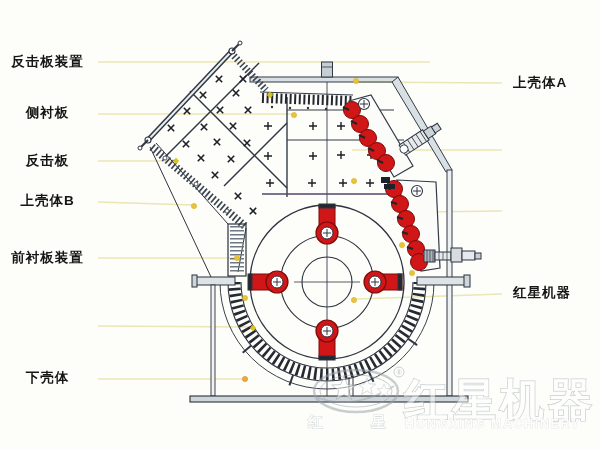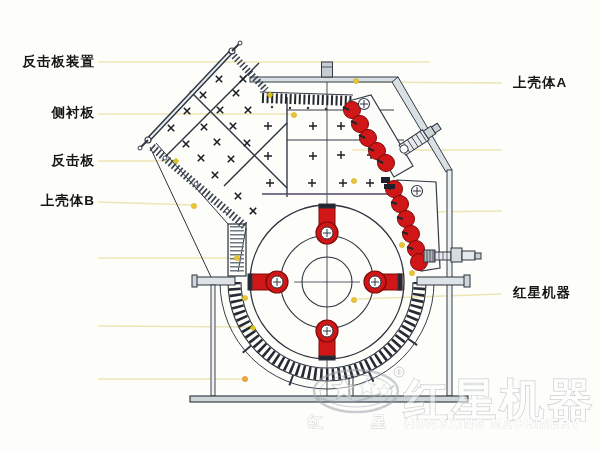--- a/index.html
+++ b/index.html
@@ -1,21 +1,21 @@
 <!DOCTYPE html>
 <html><head>
 <meta charset="utf-8">
 <style>
   html,body{margin:0;padding:0;background:#fdfdfa;}
   #stage{position:relative;width:600px;height:450px;background:#fdfdfa;overflow:hidden;
          font-family:"Liberation Sans","DejaVu Sans",sans-serif;}
   #drawing{position:absolute;left:0;top:0;}
   .lbl{position:absolute;font-size:13.5px;font-weight:700;color:#161616;
        letter-spacing:1px;white-space:nowrap;line-height:16px;}
-  .lbl.left{left:0;width:95px;text-align:right;}
+  .lbl.left{left:0;width:95px;text-align:center;}
   .lbl.right{left:505px;width:95px;text-align:left;margin-left:8px;}
 </style>
 </head>
 <body>
 
 <div id="stage">
 
 <svg id="drawing" width="600" height="450" viewBox="0 0 600 450">
   <defs>
     <path id="xm" d="M-3.2,-3.2L3.2,3.2M3.2,-3.2L-3.2,3.2"></path>
@@ -278,16 +278,18 @@
     <text x="405" y="428" font-size="12.5" font-weight="700" letter-spacing="1.6" fill="#ffffff" stroke="#a8b0b8" stroke-width="0.5" paint-order="stroke">HONGXING MACHINERY</text>
     <text x="308" y="427" font-size="15" font-weight="700" fill="#ffffff" stroke="#9aa3ab" stroke-width="0.7" paint-order="stroke">红</text>
     <text x="371" y="427" font-size="15" font-weight="700" fill="#ffffff" stroke="#9aa3ab" stroke-width="0.7" paint-order="stroke">星</text>
   </g>
 </svg>
 
   <div class="lbl left" style="top:54px">反击板装置</div>
   <div class="lbl left" style="top:153px">反击板</div>
   <div class="lbl left" style="top:105px">侧衬板</div>
   <div class="lbl left" style="top:193px">上壳体B</div>
+  <div class="lbl left" style="top:250px">前衬板装置</div>
+  <div class="lbl left" style="top:370px">下壳体</div>
 
   <div class="lbl right" style="top:75px">上壳体A</div>
   <div class="lbl right" style="top:285px">红星机器</div>
 </div>
 
 </body></html>

